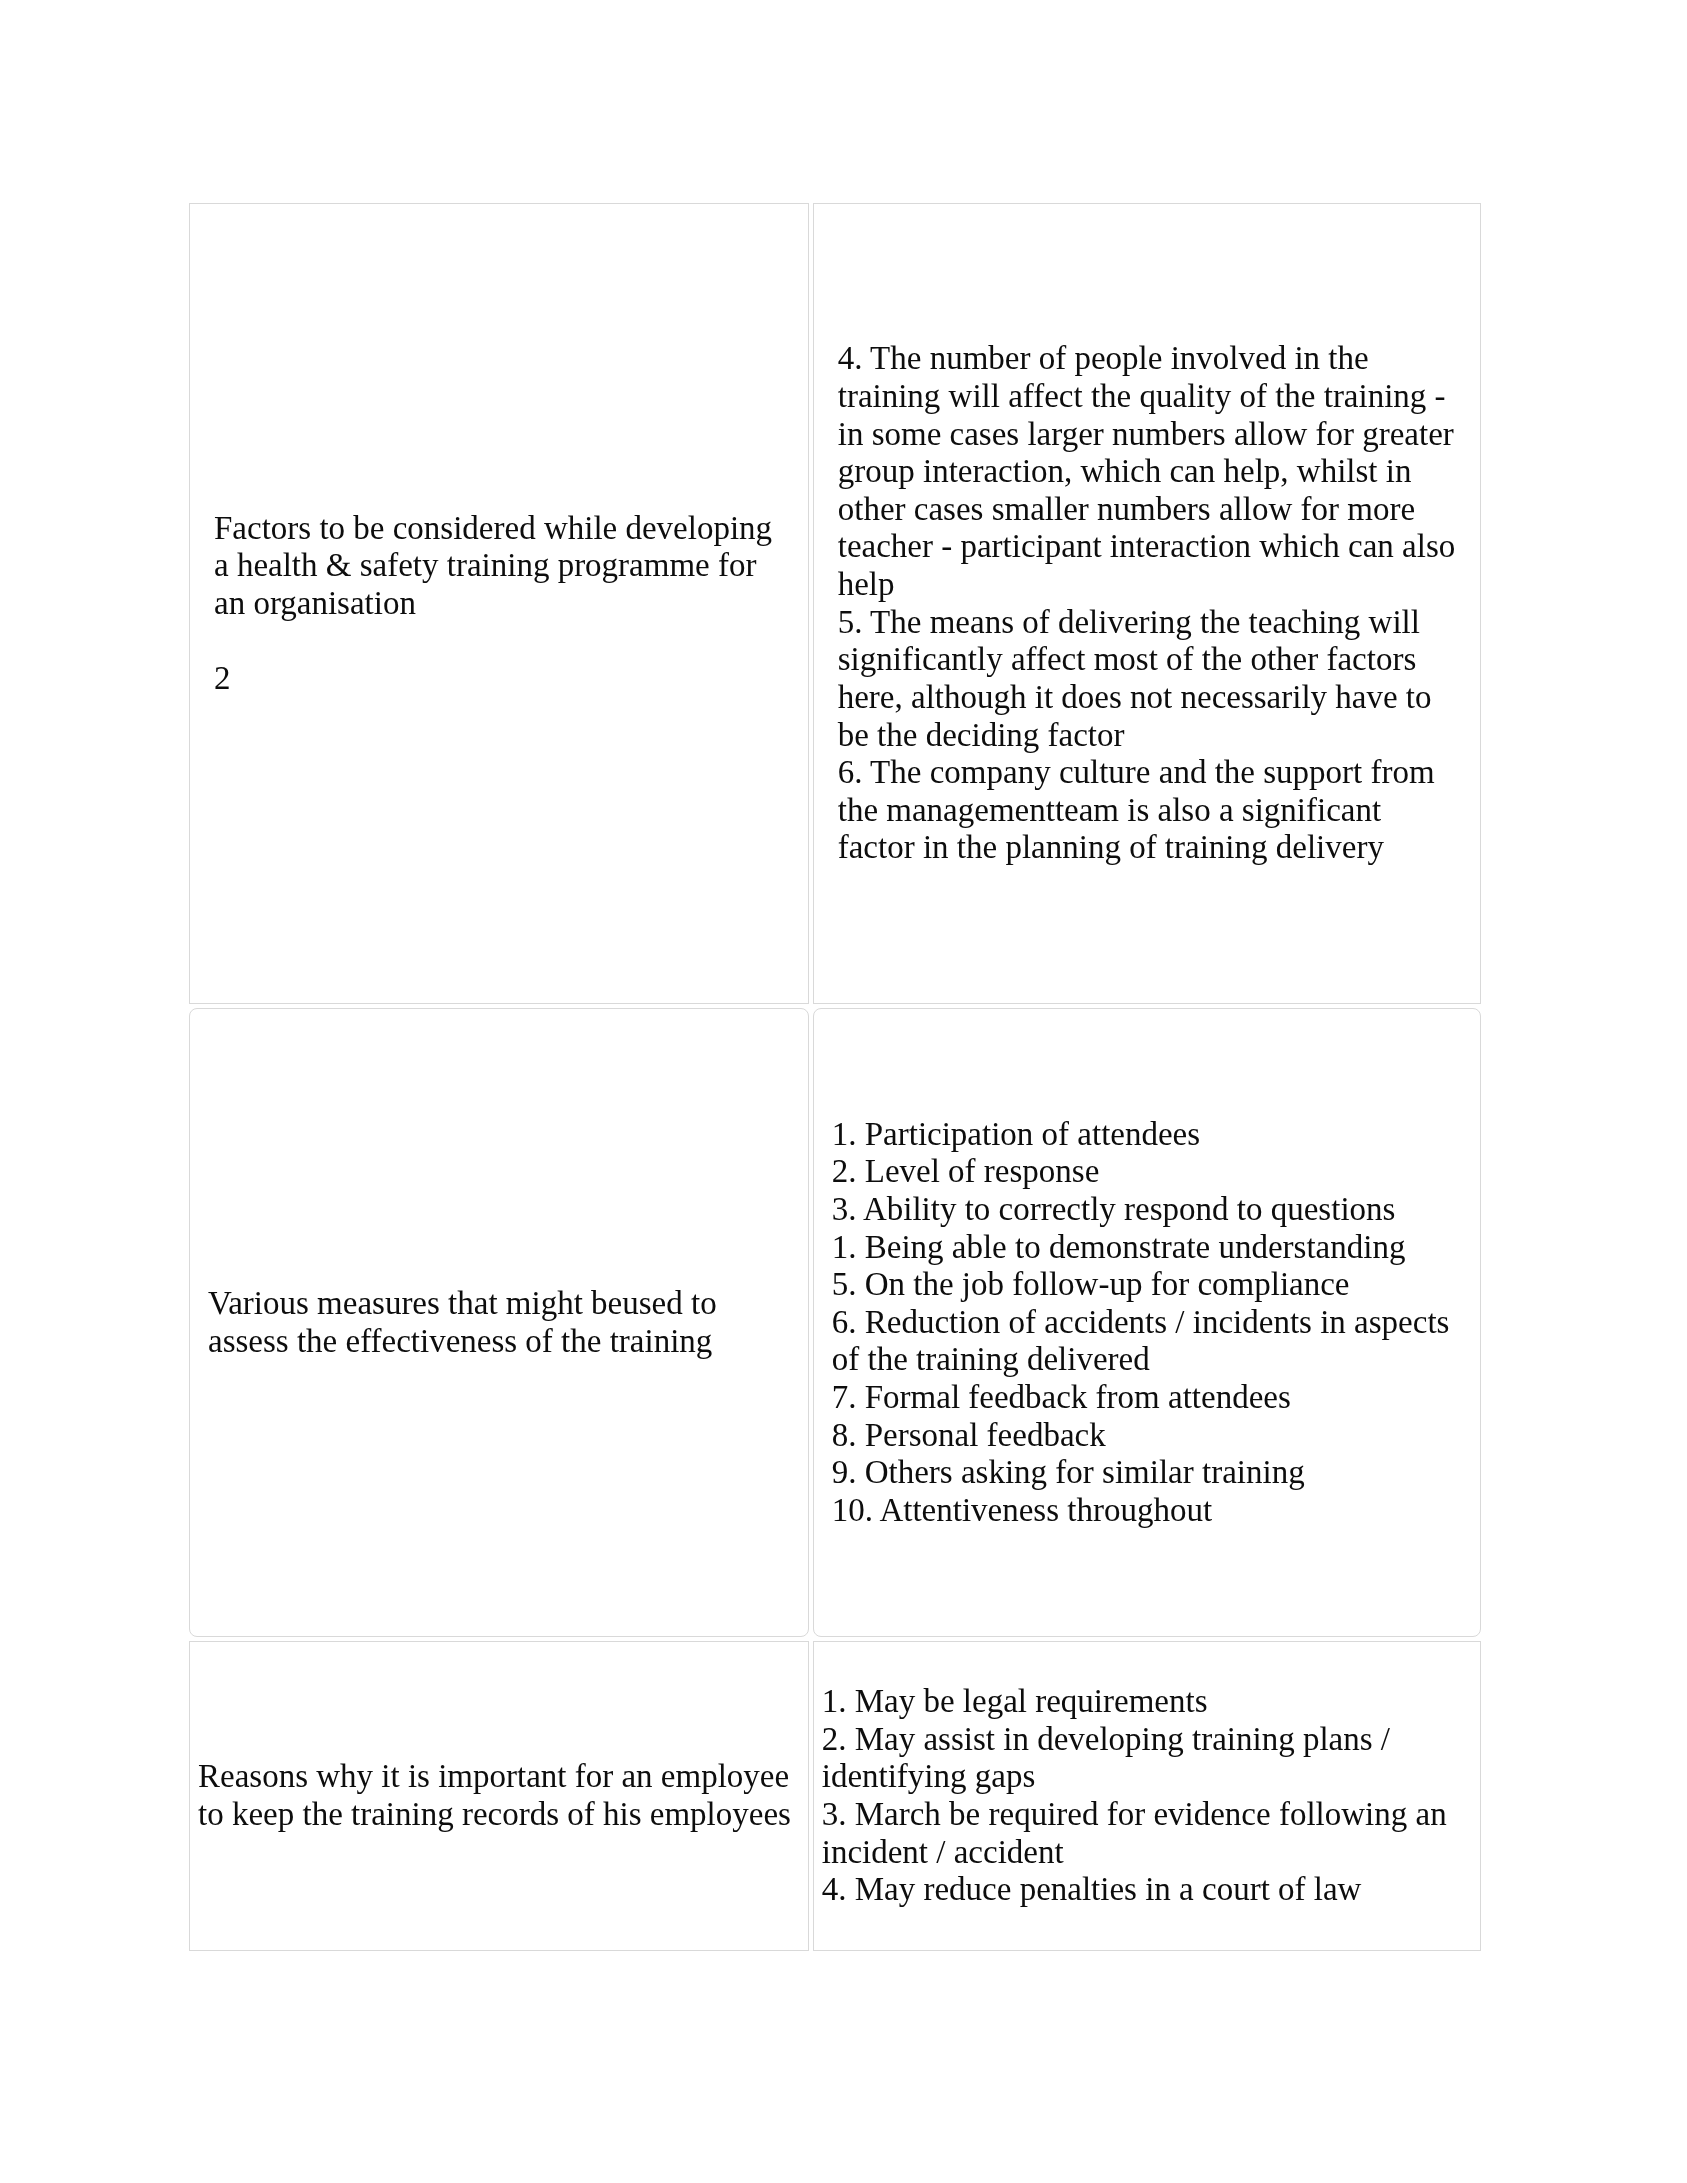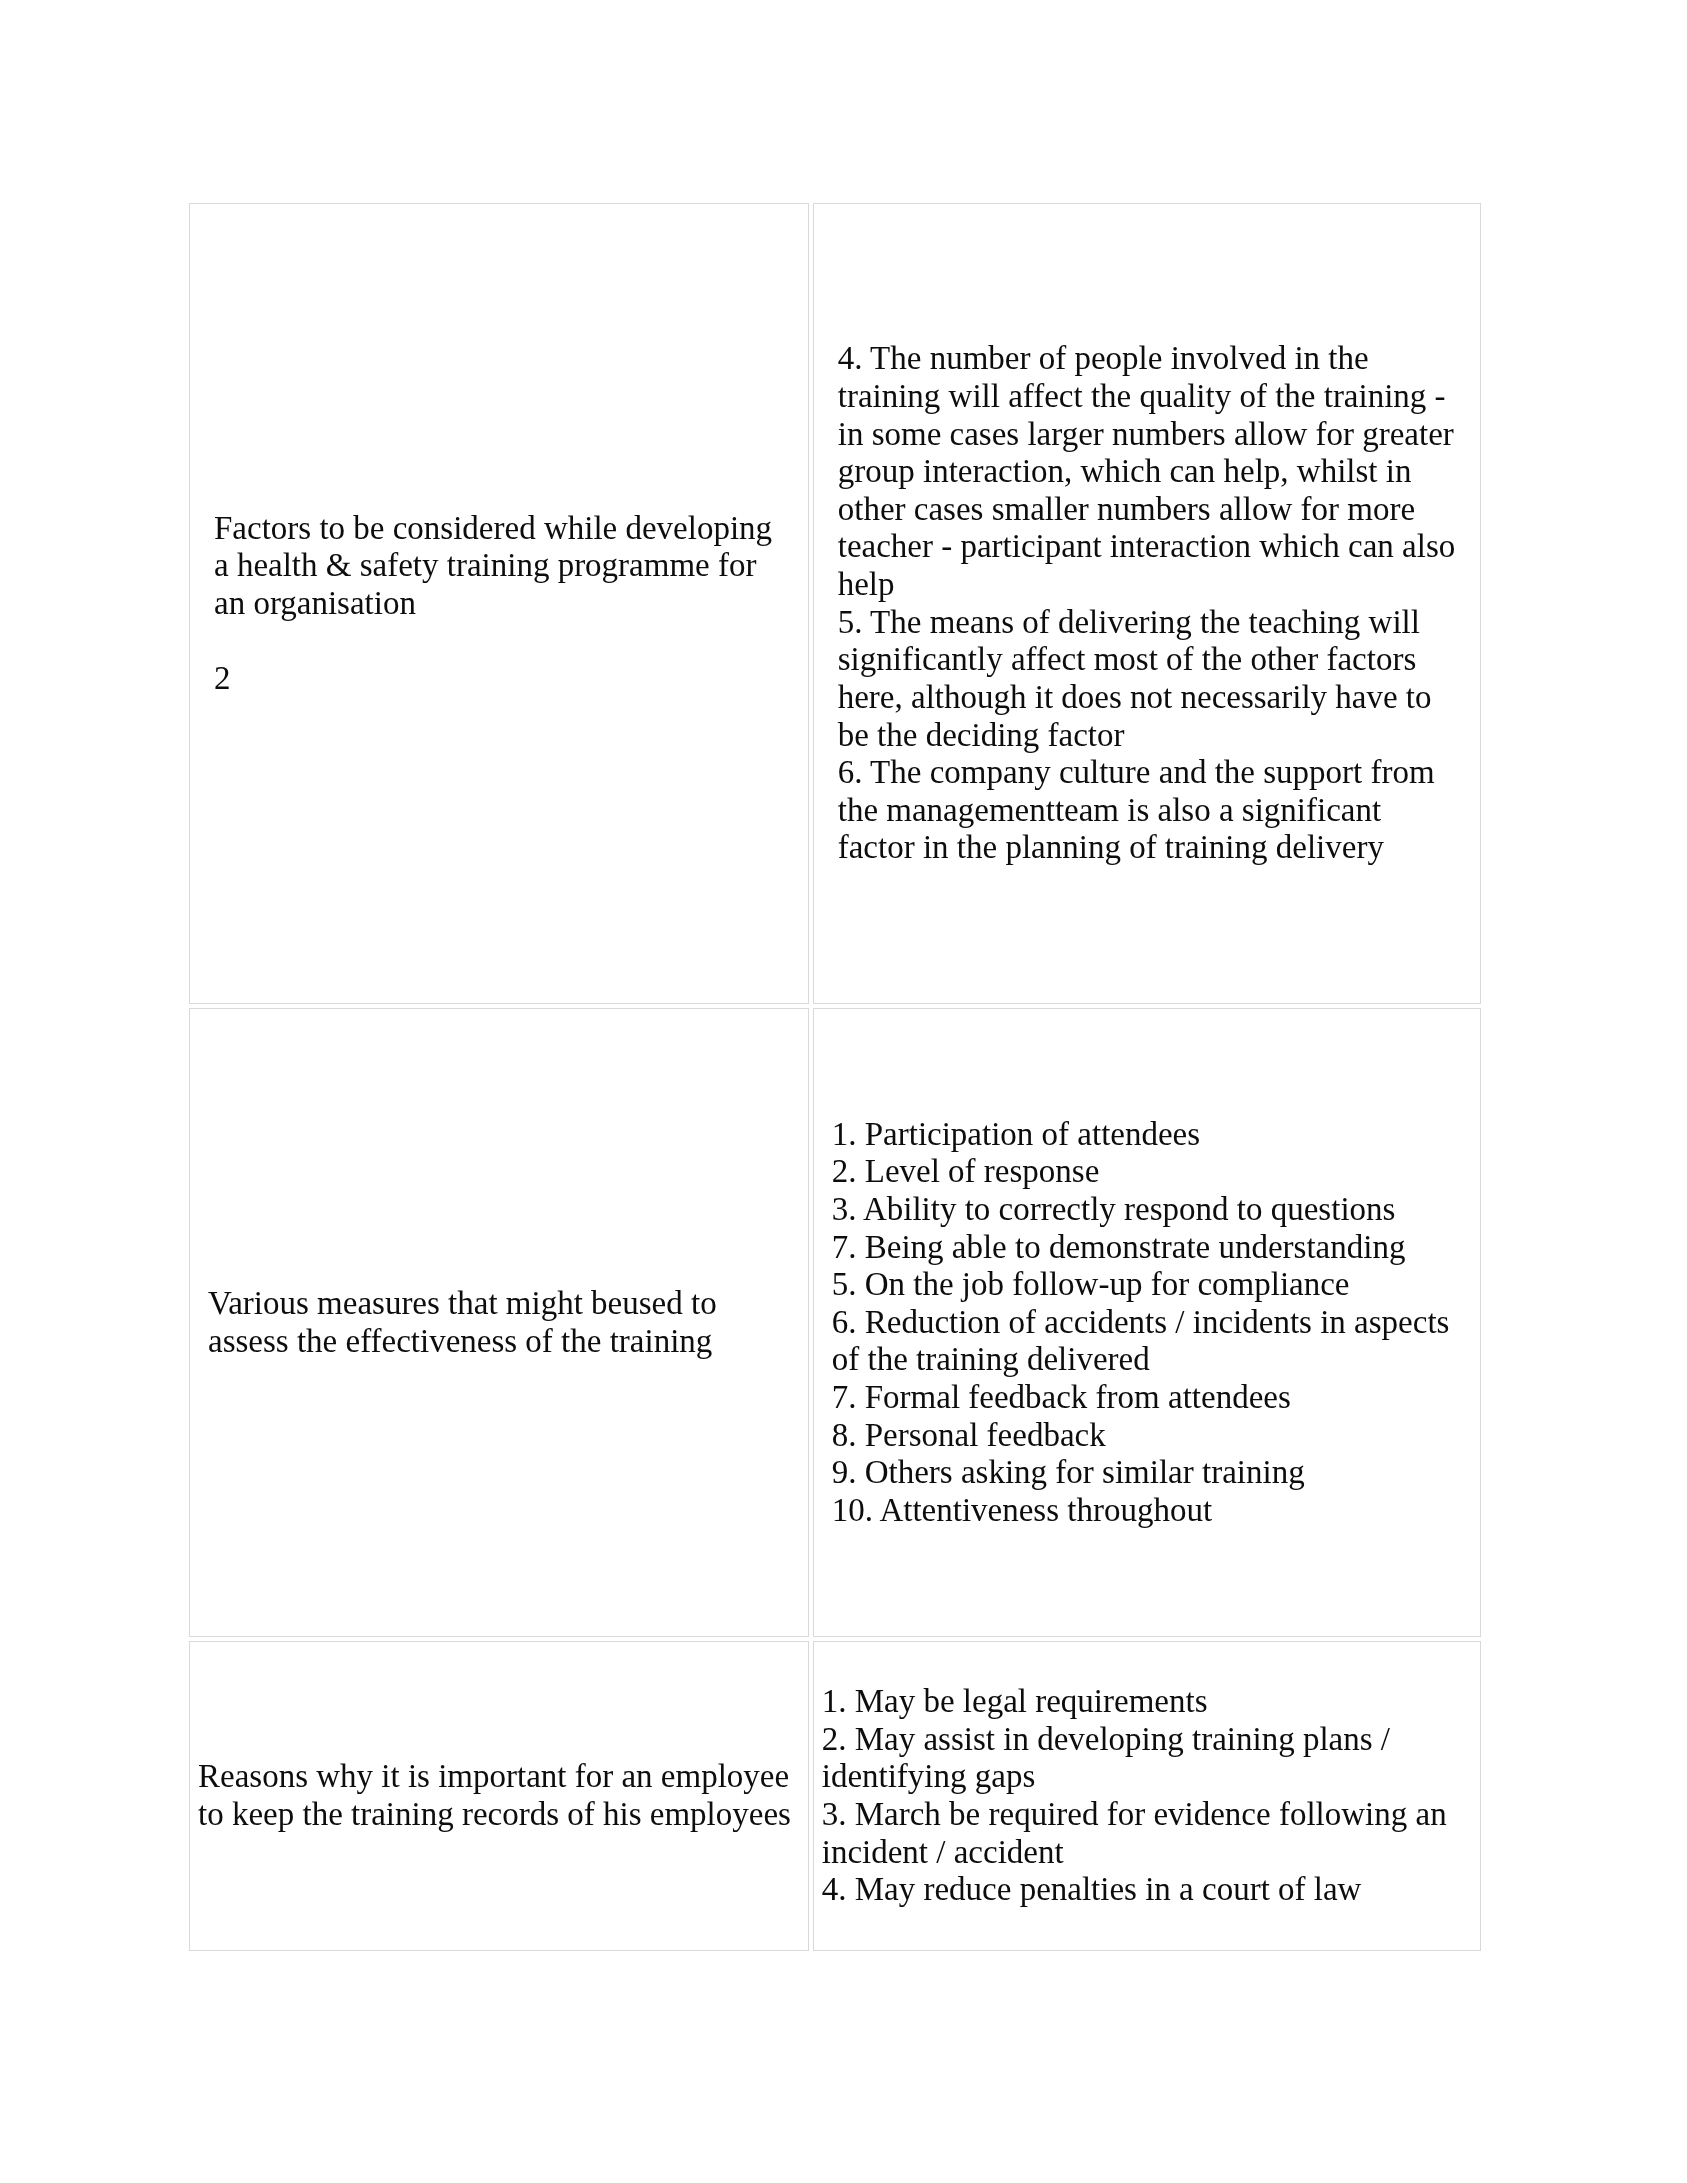--- a/index.html
+++ b/index.html
@@ -32,21 +32,21 @@
     color: #0d0d0d;
   }
   td.col-left {
     width: 591px;
   }
   td.col-right {
     width: 639px;
   }
   
   tr.row-1 td { height: 783px; padding-left: 24px; }
-  tr.row-2 td { height: 610px; }
+  tr.row-2 td { height: 610px; border-radius: 8px; }
   tr.row-3 td { height: 292px; padding-left: 8px; }
 
   tr.row-1 td.col-right,
   tr.row-2 td.col-right,
   tr.row-3 td.col-right { vertical-align: middle; }
 
   .cell-lines > div {
     white-space: normal;
   }
   .spacer-line {
@@ -85,21 +85,21 @@
         <td class="col-left">
           <div class="cell-lines">
             <div class="para">Various measures that might beused to assess the effectiveness of the training</div>
           </div>
         </td>
         <td class="col-right">
           <div class="cell-lines">
             <div class="para">1. Participation of attendees</div>
             <div class="para">2. Level of response</div>
             <div class="para">3. Ability to correctly respond to questions</div>
-            <div class="para">7. Being able to demonstrate understanding</div>
+            <div class="para">1. Being able to demonstrate understanding</div>
             <div class="para">5. On the job follow-up for compliance</div>
             <div class="para">6. Reduction of accidents / incidents in aspects of the training delivered</div>
             <div class="para">7. Formal feedback from attendees</div>
             <div class="para">8. Personal feedback</div>
             <div class="para">9. Others asking for similar training</div>
             <div class="para">10. Attentiveness throughout</div>
           </div>
         </td>
       </tr>
 

